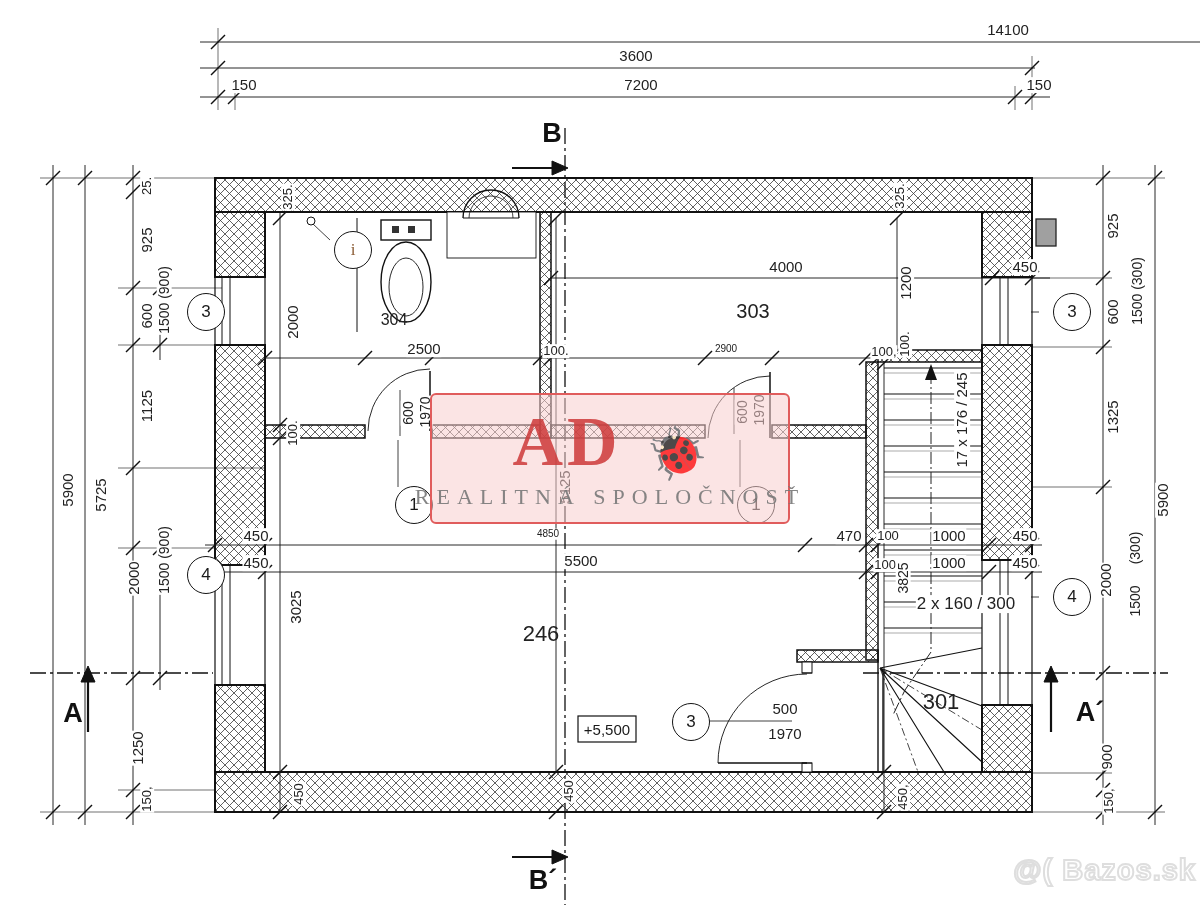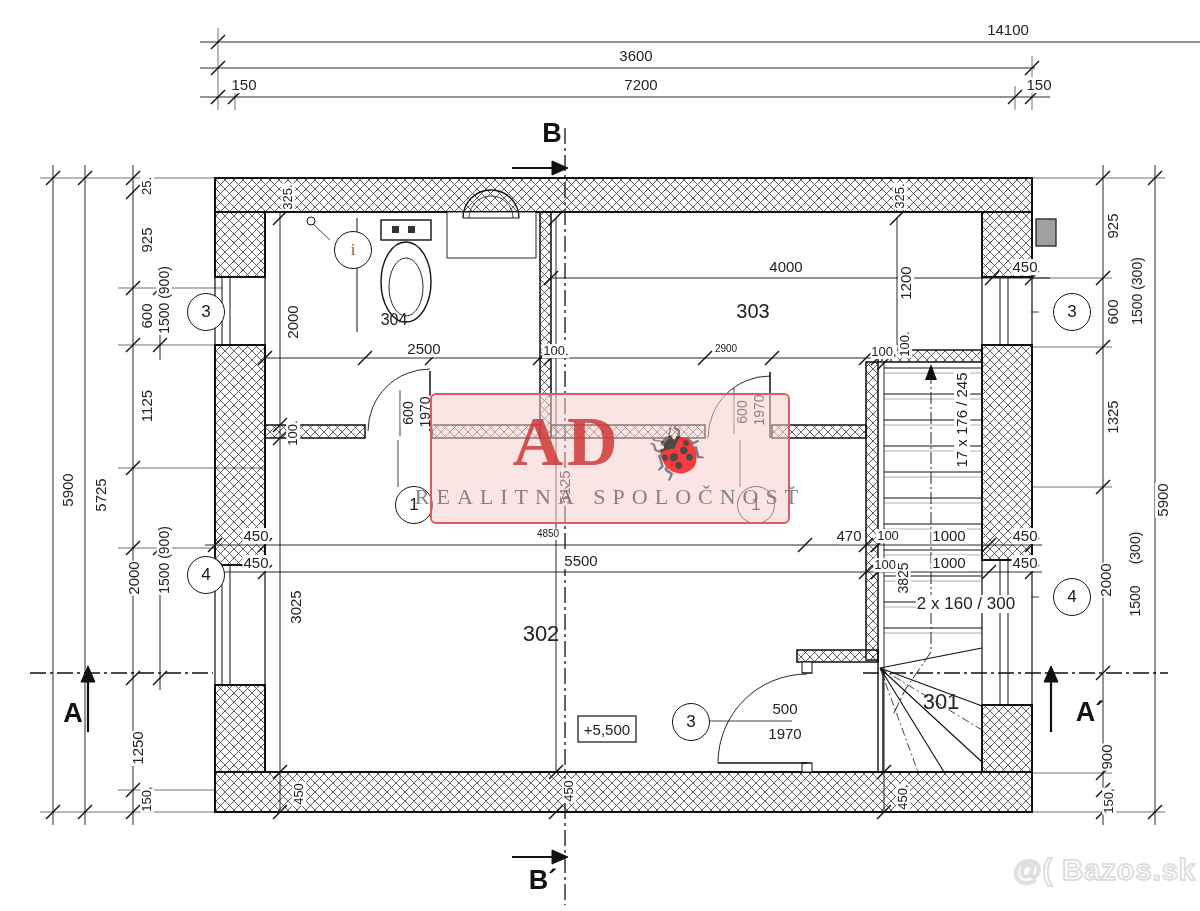--- a/index.html
+++ b/index.html
@@ -290,21 +290,21 @@
     <div class="dim" style="left: 887px; top: 578px; font-size: 14px; transform: translate(-50%, -50%) rotate(-90deg);">3825</div>
     <div class="dim" style="left: 946px; top: 420px; font-size: 15px; transform: translate(-50%, -50%) rotate(-90deg);">17  x  176 / 245</div>
     <div class="dim" style="left: 950px; top: 604px; font-size: 17px; transform: translate(-50%, -50%);">2 x 160 / 300</div>
     <div class="dim" style="left: 769px; top: 709px; font-size: 15px; transform: translate(-50%, -50%);">500</div>
     <div class="dim" style="left: 769px; top: 734px; font-size: 15px; transform: translate(-50%, -50%);">1970</div>
     <div class="dim" style="left: 283px; top: 794px; font-size: 13px; transform: translate(-50%, -50%) rotate(-90deg);">450</div>
     <div class="dim" style="left: 553px; top: 791px; font-size: 13px; transform: translate(-50%, -50%) rotate(-90deg);">450</div>
     <div class="dim" style="left: 887px; top: 797px; font-size: 13px; transform: translate(-50%, -50%) rotate(-90deg);">450,</div>
     <div class="room-label" style="left: 378px; top: 312px; font-size: 16px; transform: translate(-50%, -50%); margin-top: 8px;">304</div>
     <div class="room-label" style="left: 737px; top: 311px; font-size: 20px; transform: translate(-50%, -50%);">303</div>
-    <div class="room-label" style="left: 525px; top: 634px; font-size: 22px; transform: translate(-50%, -50%);">302</div>
+    <div class="room-label" style="left: 525px; top: 634px; font-size: 22px; transform: translate(-50%, -50%);">246</div>
     <div class="room-label" style="left: 918px; top: 702px; font-size: 22px; transform: translate(-50%, -50%); margin-left: 7px;">301</div>
     <div class="circle-marker" style="left: 190px; top: 312px; font-size: 17px; transform: translate(-50%, -50%);">3</div>
     <div class="circle-marker" style="left: 190px; top: 575px; font-size: 17px; transform: translate(-50%, -50%);">4</div>
     <div class="circle-marker" style="left: 1056px; top: 312px; font-size: 17px; transform: translate(-50%, -50%);">3</div>
     <div class="circle-marker" style="left: 1056px; top: 597px; font-size: 17px; transform: translate(-50%, -50%);">4</div>
     <div class="circle-marker" style="left: 398px; top: 505px; font-size: 17px; transform: translate(-50%, -50%);">1</div>
     <div class="circle-marker" style="left: 740px; top: 505px; font-size: 17px; transform: translate(-50%, -50%);">1</div>
     <div class="circle-marker" style="left: 675px; top: 722px; font-size: 17px; transform: translate(-50%, -50%);">3</div>
     <div class="circle-marker info" style="left: 337px; top: 250px; font-size: 17px; transform: translate(-50%, -50%);">i</div>
     <div class="section-letter" style="left: 536px; top: 133px; font-size: 27px; transform: translate(-50%, -50%);">B</div>

